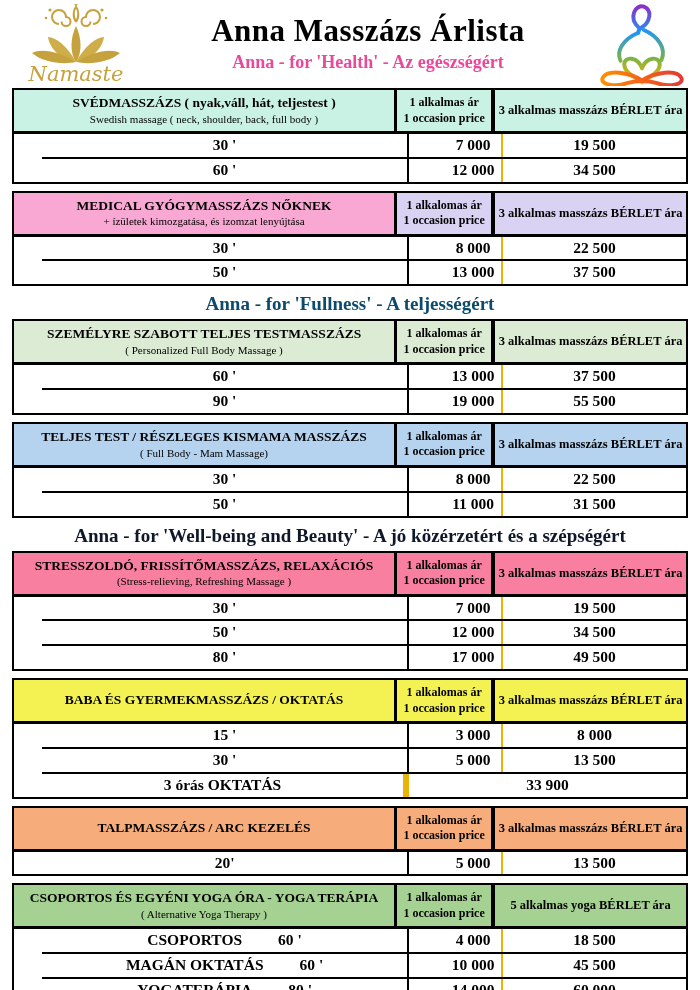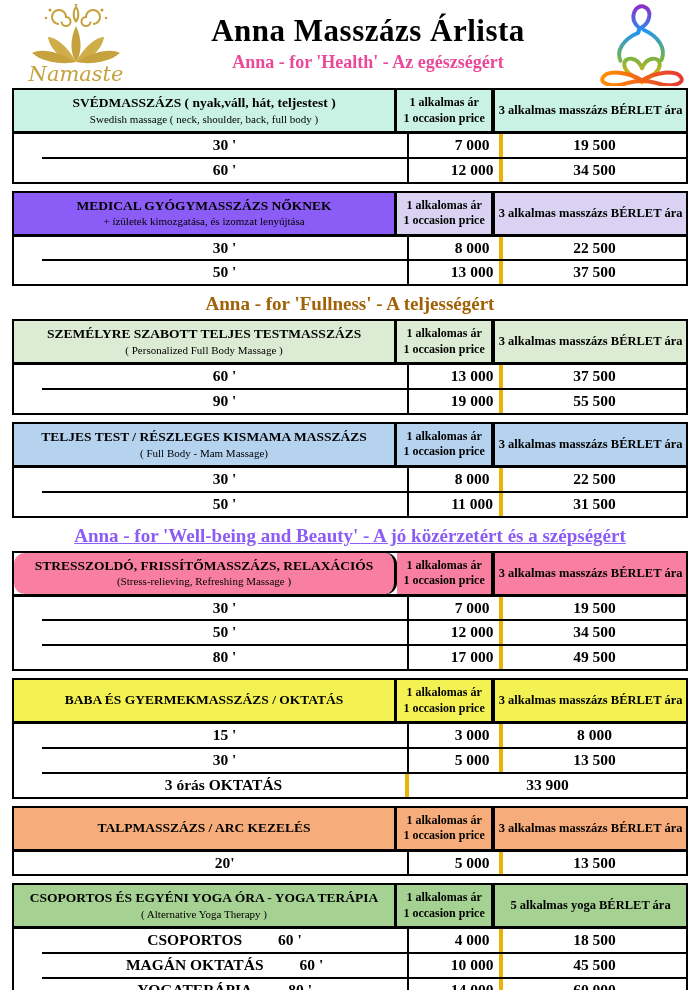--- a/index.html
+++ b/index.html
@@ -44,23 +44,23 @@
   .t-price-line{font-size:12px;font-weight:bold;line-height:1.3;}
   .t-pass-line{font-size:12.5px;font-weight:bold;line-height:1.2;}
 
   .brow{display:flex;margin-left:28px;}
   .brow + .brow{border-top:2px solid #000;}
   .bc{
     box-sizing:border-box;text-align:center;font-weight:bold;
     font-size:15.5px;line-height:1.28;padding:1px 0 2px;
   }
   .bc.label{width:57%;border-right:2px solid #000;}
-  .bc.price{width:14.6%;border-right:4px solid #eab308;padding-left:36px;}
+  .bc.price{width:14.6%;border-right:2px solid #eab308;padding-left:36px;}
   .bc.pass{width:28.4%;}
-  .brow.merged .bc.label{width:57%;border-right:4px solid #eab308;}
+  .brow.merged .bc.label{width:57%;border-right:6px solid #eab308;}
   .brow.merged .bc.value{width:43%;}
   .bc .time{margin-left:36px;}
 </style>
 </head>
 <body>
 
 <div class="page">
 
   <div class="header">
     <div class="logo-left">
@@ -143,21 +143,21 @@
           <div class="bc pass">19 500</div>
         </div>
         <div class="brow">
           <div class="bc label"><span>60 '</span></div>
           <div class="bc price">12 000</div>
           <div class="bc pass">34 500</div>
         </div>
       </div>
       <div class="tbl">
         <div class="hrow">
-          <div class="hc name" style="background: #8b5cf6;">
+          <div class="hc name" style="background: #f9a8d4;">
             <div class="t-line1">MEDICAL GYÓGYMASSZÁZS NŐKNEK</div>
             <div class="t-line2">+ ízületek kimozgatása, és izomzat lenyújtása</div>
           </div>
           <div class="hc price" style="background: rgb(217, 210, 242);">
             <div class="t-price-line">1 alkalomas ár</div>
             <div class="t-price-line">1 occasion price</div>
           </div>
           <div class="hc pass" style="background: rgb(217, 210, 242);">
             <div class="t-pass-line">3 alkalmas masszázs BÉRLET ára</div>
           </div>
@@ -166,21 +166,21 @@
           <div class="bc label"><span>30 '</span></div>
           <div class="bc price">8 000</div>
           <div class="bc pass">22 500</div>
         </div>
         <div class="brow">
           <div class="bc label"><span>50 '</span></div>
           <div class="bc price">13 000</div>
           <div class="bc pass">37 500</div>
         </div>
       </div>
-      <div class="section-title" style="color: #a16207;">Anna - for 'Fullness' - A teljességért</div>
+      <div class="section-title" style="color: #0c4a6e;">Anna - for 'Fullness' - A teljességért</div>
       <div class="tbl">
         <div class="hrow">
           <div class="hc name" style="background: rgb(220, 235, 211);">
             <div class="t-line1">SZEMÉLYRE SZABOTT TELJES TESTMASSZÁZS</div>
             <div class="t-line2">( Personalized Full Body Massage )</div>
           </div>
           <div class="hc price" style="background: rgb(220, 235, 211);">
             <div class="t-price-line">1 alkalomas ár</div>
             <div class="t-price-line">1 occasion price</div>
           </div>
@@ -217,24 +217,24 @@
           <div class="bc label"><span>30 '</span></div>
           <div class="bc price">8 000</div>
           <div class="bc pass">22 500</div>
         </div>
         <div class="brow">
           <div class="bc label"><span>50 '</span></div>
           <div class="bc price">11 000</div>
           <div class="bc pass">31 500</div>
         </div>
       </div>
-      <div class="section-title" style="color: #8b5cf6; text-decoration: underline;">Anna - for 'Well-being and Beauty' - A jó közérzetért és a szépségért</div>
-      <div class="tbl">
-        <div class="hrow">
-          <div class="hc name" style="background: rgb(249, 127, 161); border-radius: 11px;">
+      <div class="section-title" style="color: #0f172a;">Anna - for 'Well-being and Beauty' - A jó közérzetért és a szépségért</div>
+      <div class="tbl">
+        <div class="hrow">
+          <div class="hc name" style="background: rgb(249, 127, 161);">
             <div class="t-line1">STRESSZOLDÓ, FRISSÍTŐMASSZÁZS, RELAXÁCIÓS</div>
             <div class="t-line2">(Stress-relieving, Refreshing Massage )</div>
           </div>
           <div class="hc price" style="background: rgb(249, 127, 161);">
             <div class="t-price-line">1 alkalomas ár</div>
             <div class="t-price-line">1 occasion price</div>
           </div>
           <div class="hc pass" style="background: rgb(249, 127, 161);">
             <div class="t-pass-line">3 alkalmas masszázs BÉRLET ára</div>
           </div>

